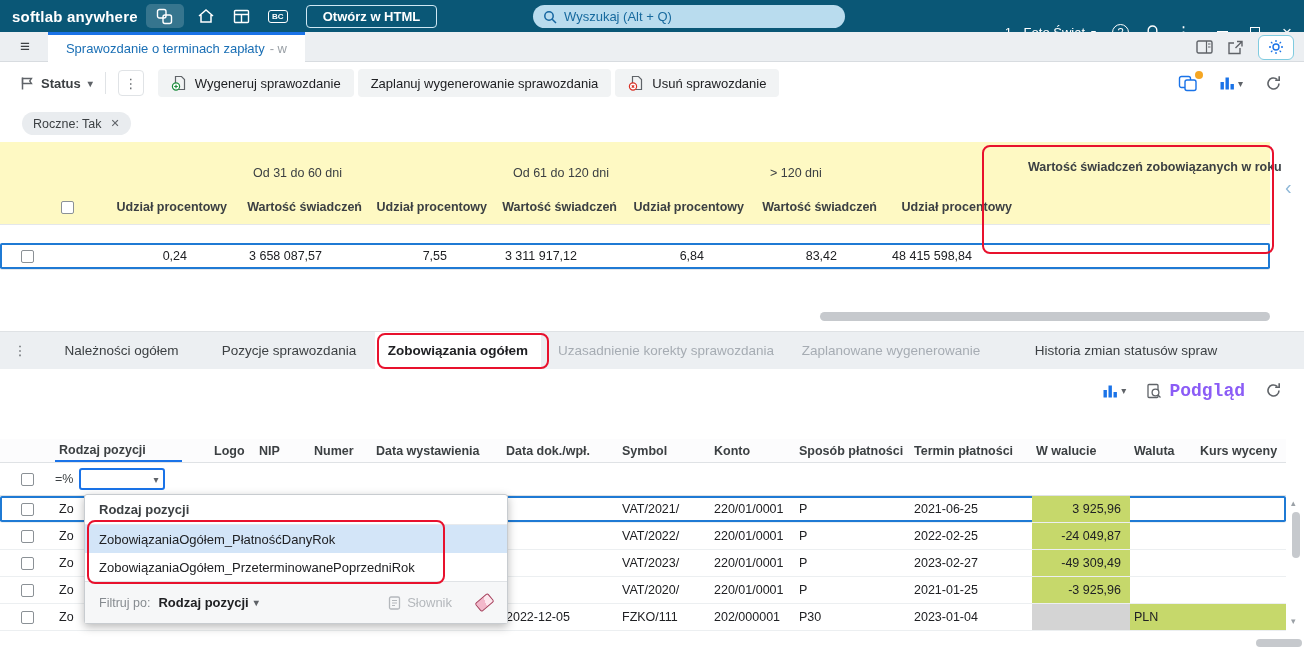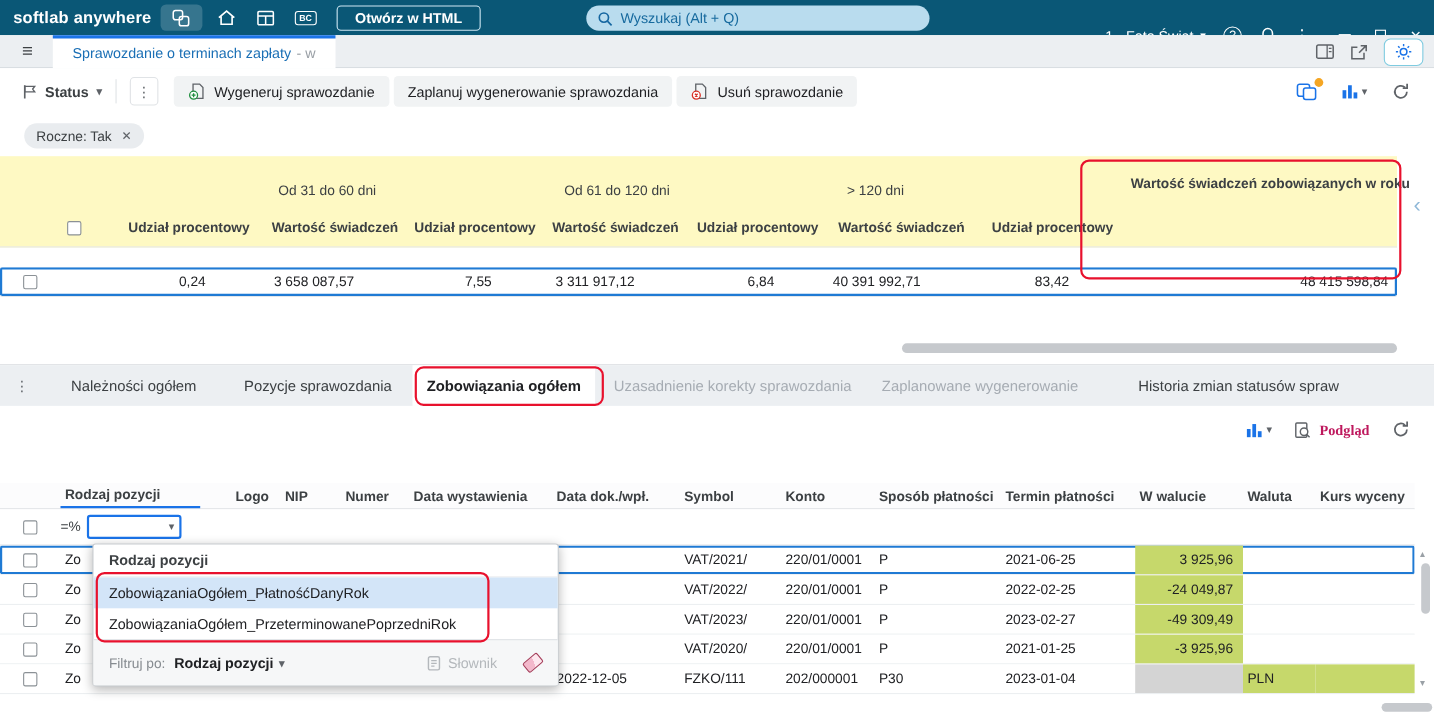--- a/index.html
+++ b/index.html
@@ -91,22 +91,22 @@
   .dtabs .dots { width:40px; display:flex; align-items:center; justify-content:center; color:#5f6368;
                  font-size:13px; cursor:pointer; }
   .dtab { display:flex; align-items:center; justify-content:center; font-size:13.5px; color:#3c4043;
           cursor:pointer; white-space:nowrap; }
   .dtab.active { background:#fff; font-weight:700; color:#202124; }
   .dtab.faded { color:#a6acb3; }
 
   
   .ltb { position:absolute; top:369px; left:0; width:1304px; height:43px; background:#fff; }
   .ltb-right { position:absolute; right:22px; top:0; height:43px; display:flex; align-items:center; gap:20px; }
-  .preview { display:flex; align-items:center; gap:7px; font-size:13px; color:#be185d; font-weight:600;
-             cursor:pointer; background:none; border:none; font-family:Liberation Serif, serif; }
+  .preview { display:flex; align-items:center; gap:7px; font-size:18px; color:#8b5cf6; font-weight:600;
+             cursor:pointer; background:none; border:none; font-family:Liberation Mono, monospace; }
 
   
   .lg { display:grid; grid-template-columns:55px 127px 28px 45px 55px 62px 130px 116px 92px 85px 115px 122px 98px 66px 90px; }
   .lgh1 { position:absolute; top:412px; left:0; width:1286px; height:27px; background:#fcfcfd; }
   .lgh1 > div { font-size:12.5px; font-weight:700; color:#3c4043; display:flex; align-items:flex-end;
                 padding:0 0 3px 4px; white-space:nowrap; overflow:hidden; gap:6px; }
   .lgh2 { position:absolute; top:439px; left:0; width:1286px; height:24px; background:#fcfcfd;
           border-bottom:1px solid #dfe2e5; }
   .lgh2 > div { font-size:12.5px; font-weight:600; color:#3c4043; display:flex; align-items:center;
                 padding-left:4px; white-space:nowrap; overflow:hidden; }
@@ -361,21 +361,20 @@
 
   <div class="ugrow ug selected">
     <div class="cbcell">
         <div class="cb"></div>
       </div>
     <div>0,24</div>
     <div>3 658 087,57</div>
     <div>7,55</div>
     <div>3 311 917,12</div>
     <div>6,84</div>
-    <div>40 391 992,71</div>
     <div>83,42</div>
     <div>48 415 598,84</div>
   </div>
 
   <div class="ug-nav">‹</div>
   <div class="uh-scroll"></div>
   <div class="band-sep"></div>
 
   <div class="dtabs">
     <div class="dots">⋮</div>

